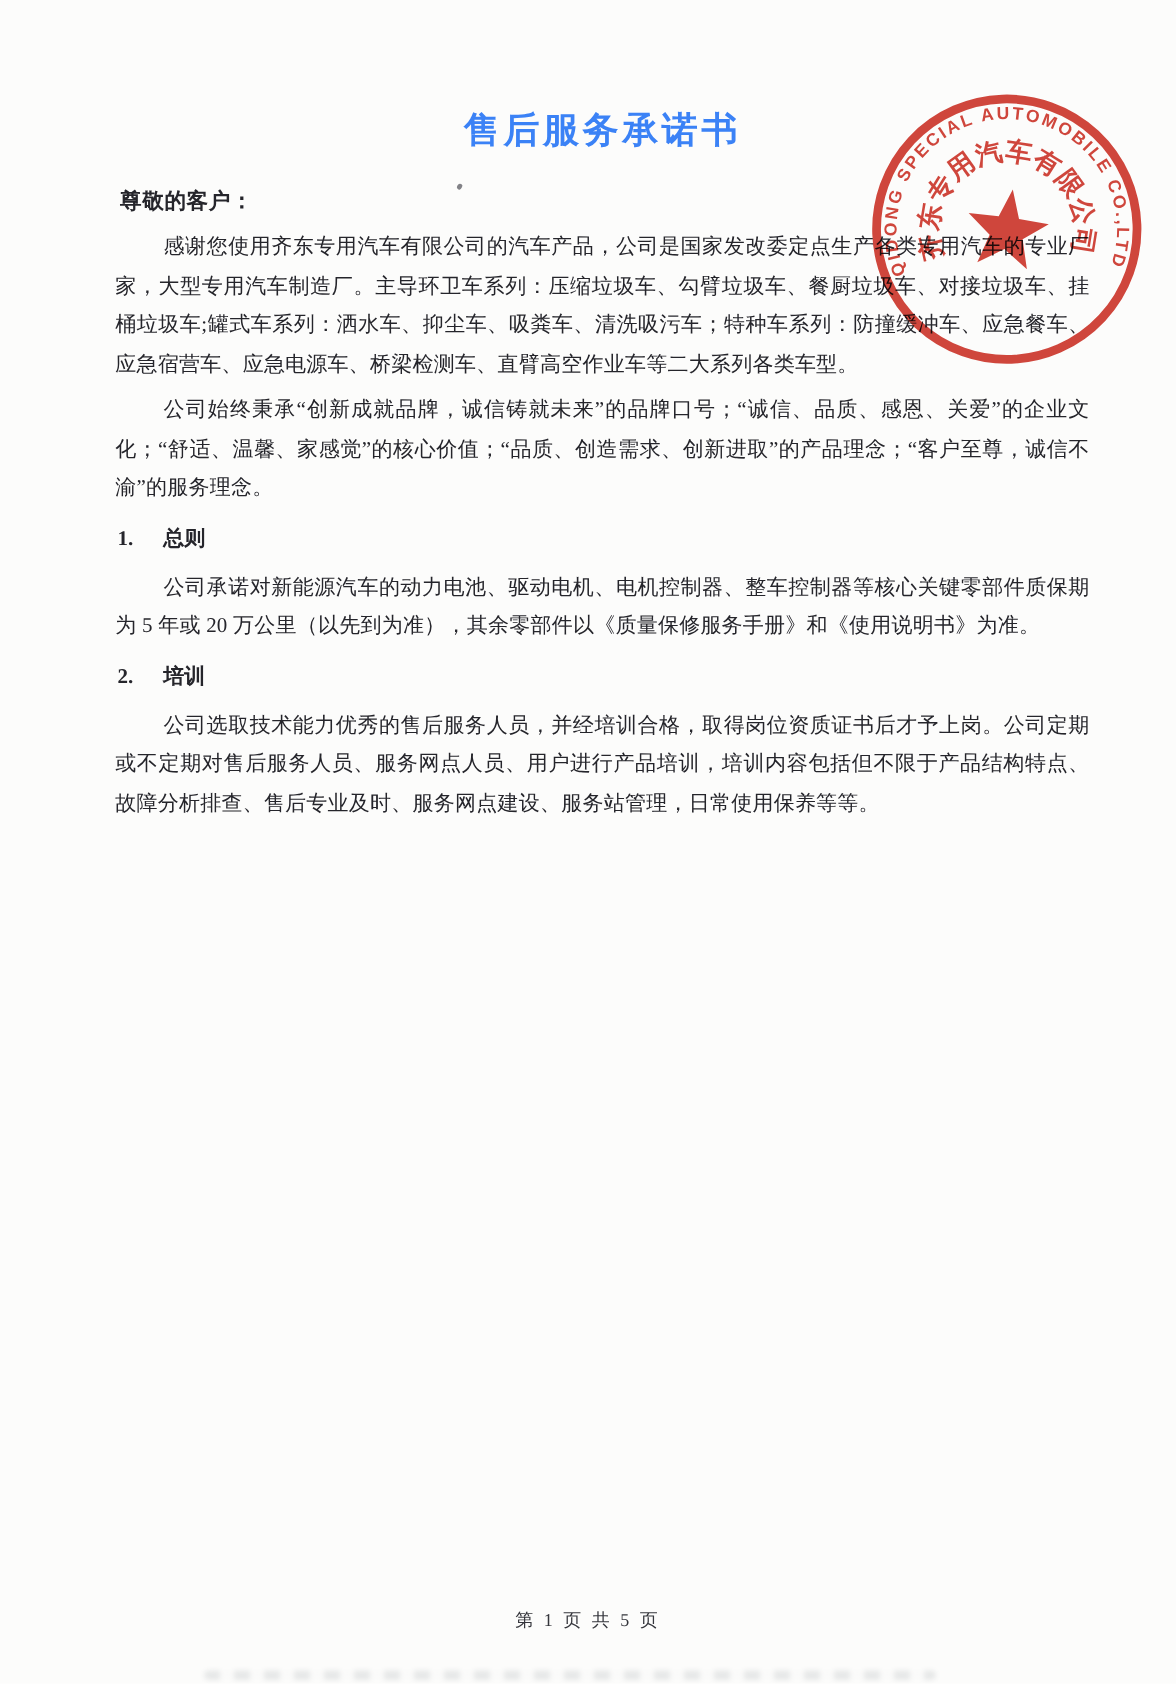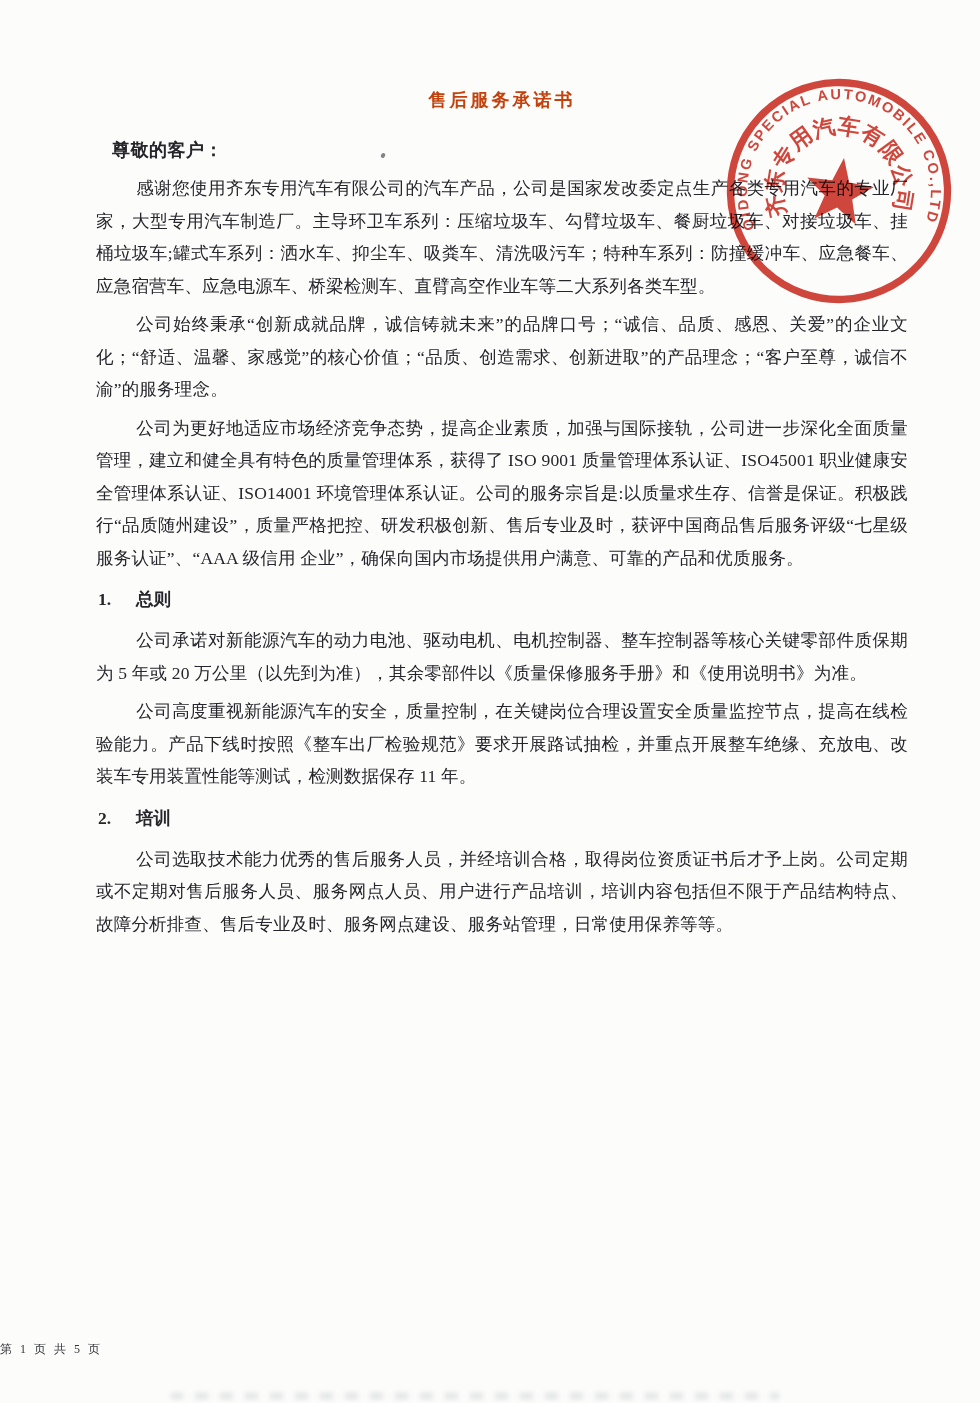--- a/index.html
+++ b/index.html
@@ -10,42 +10,42 @@
     color:#25252b;
     position:relative;
     overflow:hidden;
   }
   .page {
     position:absolute; inset:0;
     padding:88px 72px 0 96px;
     box-sizing:border-box;
   }
   .doc-title {
-    font-size:18px; font-weight:bold; text-align:center;
-    letter-spacing:3px; color:#c2410c;
+    font-size:30px; font-weight:bold; text-align:center;
+    letter-spacing:3px; color:#3b82f6;
     margin:0 0 26px 0;
   }
   .salutation {
     font-size:18px; font-weight:bold;
-    margin:0 0 10px 16px; letter-spacing:0.5px;
+    margin:0 0 10px 4px; letter-spacing:0.5px;
   }
   .para {
     font-size:17.5px; line-height:32.5px;
     text-align:justify; text-indent:2.3em;
     margin:0 0 6px 0; letter-spacing:0.2px;
   }
   .sec-head {
     display:flex; align-items:baseline;
     font-weight:bold; font-size:17.5px;
     margin:10px 0 10px 2px; line-height:30px;
   }
   .sec-num { width:38px; }
   .footer {
     position:absolute; top:1341px; left:0; right:0;
-    text-align:left; font-size:12px;
+    text-align:center; font-size:15px;
     letter-spacing:2.5px; color:#35363c;
   }
   .stamp {
     position:absolute; left:719px; top:71px;
     width:240px; height:240px;
     mix-blend-mode:multiply; opacity:0.93;
     transform:rotate(-2deg);
   }
   .ring-en {
     font-family:"Liberation Sans","DejaVu Sans",sans-serif;
@@ -74,29 +74,27 @@
 <body>
 
 <div class="page">
 
   <h1 class="doc-title">售后服务承诺书</h1>
 
   <div class="salutation">尊敬的客户：</div>
 
   <p class="para">感谢您使用齐东专用汽车有限公司的汽车产品，公司是国家发改委定点生产各类专用汽车的专业厂家，大型专用汽车制造厂。主导环卫车系列：压缩垃圾车、勾臂垃圾车、餐厨垃圾车、对接垃圾车、挂桶垃圾车;罐式车系列：洒水车、抑尘车、吸粪车、清洗吸污车；特种车系列：防撞缓冲车、应急餐车、应急宿营车、应急电源车、桥梁检测车、直臂高空作业车等二大系列各类车型。</p>
   <p class="para">公司始终秉承“创新成就品牌，诚信铸就未来”的品牌口号；“诚信、品质、感恩、关爱”的企业文化；“舒适、温馨、家感觉”的核心价值；“品质、创造需求、创新进取”的产品理念；“客户至尊，诚信不渝”的服务理念。</p>
-  <p class="para">公司为更好地适应市场经济竞争态势，提高企业素质，加强与国际接轨，公司进一步深化全面质量管理，建立和健全具有特色的质量管理体系，获得了 ISO 9001 质量管理体系认证、ISO45001 职业健康安全管理体系认证、ISO14001 环境管理体系认证。公司的服务宗旨是:以质量求生存、信誉是保证。积极践行“品质随州建设”，质量严格把控、研发积极创新、售后专业及时，获评中国商品售后服务评级“七星级服务认证”、“AAA 级信用 企业”，确保向国内市场提供用户满意、可靠的产品和优质服务。</p>
 
   <div class="sec-head">
     <span class="sec-num">1.</span>
     <span class="sec-title">总则</span>
   </div>
 
   <p class="para">公司承诺对新能源汽车的动力电池、驱动电机、电机控制器、整车控制器等核心关键零部件质保期为 5 年或 20 万公里（以先到为准），其余零部件以《质量保修服务手册》和《使用说明书》为准。</p>
-  <p class="para">公司高度重视新能源汽车的安全，质量控制，在关键岗位合理设置安全质量监控节点，提高在线检验能力。产品下线时按照《整车出厂检验规范》要求开展路试抽检，并重点开展整车绝缘、充放电、改装车专用装置性能等测试，检测数据保存 11 年。</p>
 
   <div class="sec-head">
     <span class="sec-num">2.</span>
     <span class="sec-title">培训</span>
   </div>
 
   <p class="para">公司选取技术能力优秀的售后服务人员，并经培训合格，取得岗位资质证书后才予上岗。公司定期或不定期对售后服务人员、服务网点人员、用户进行产品培训，培训内容包括但不限于产品结构特点、故障分析排查、售后专业及时、服务网点建设、服务站管理，日常使用保养等等。</p>
 
 </div>
 

